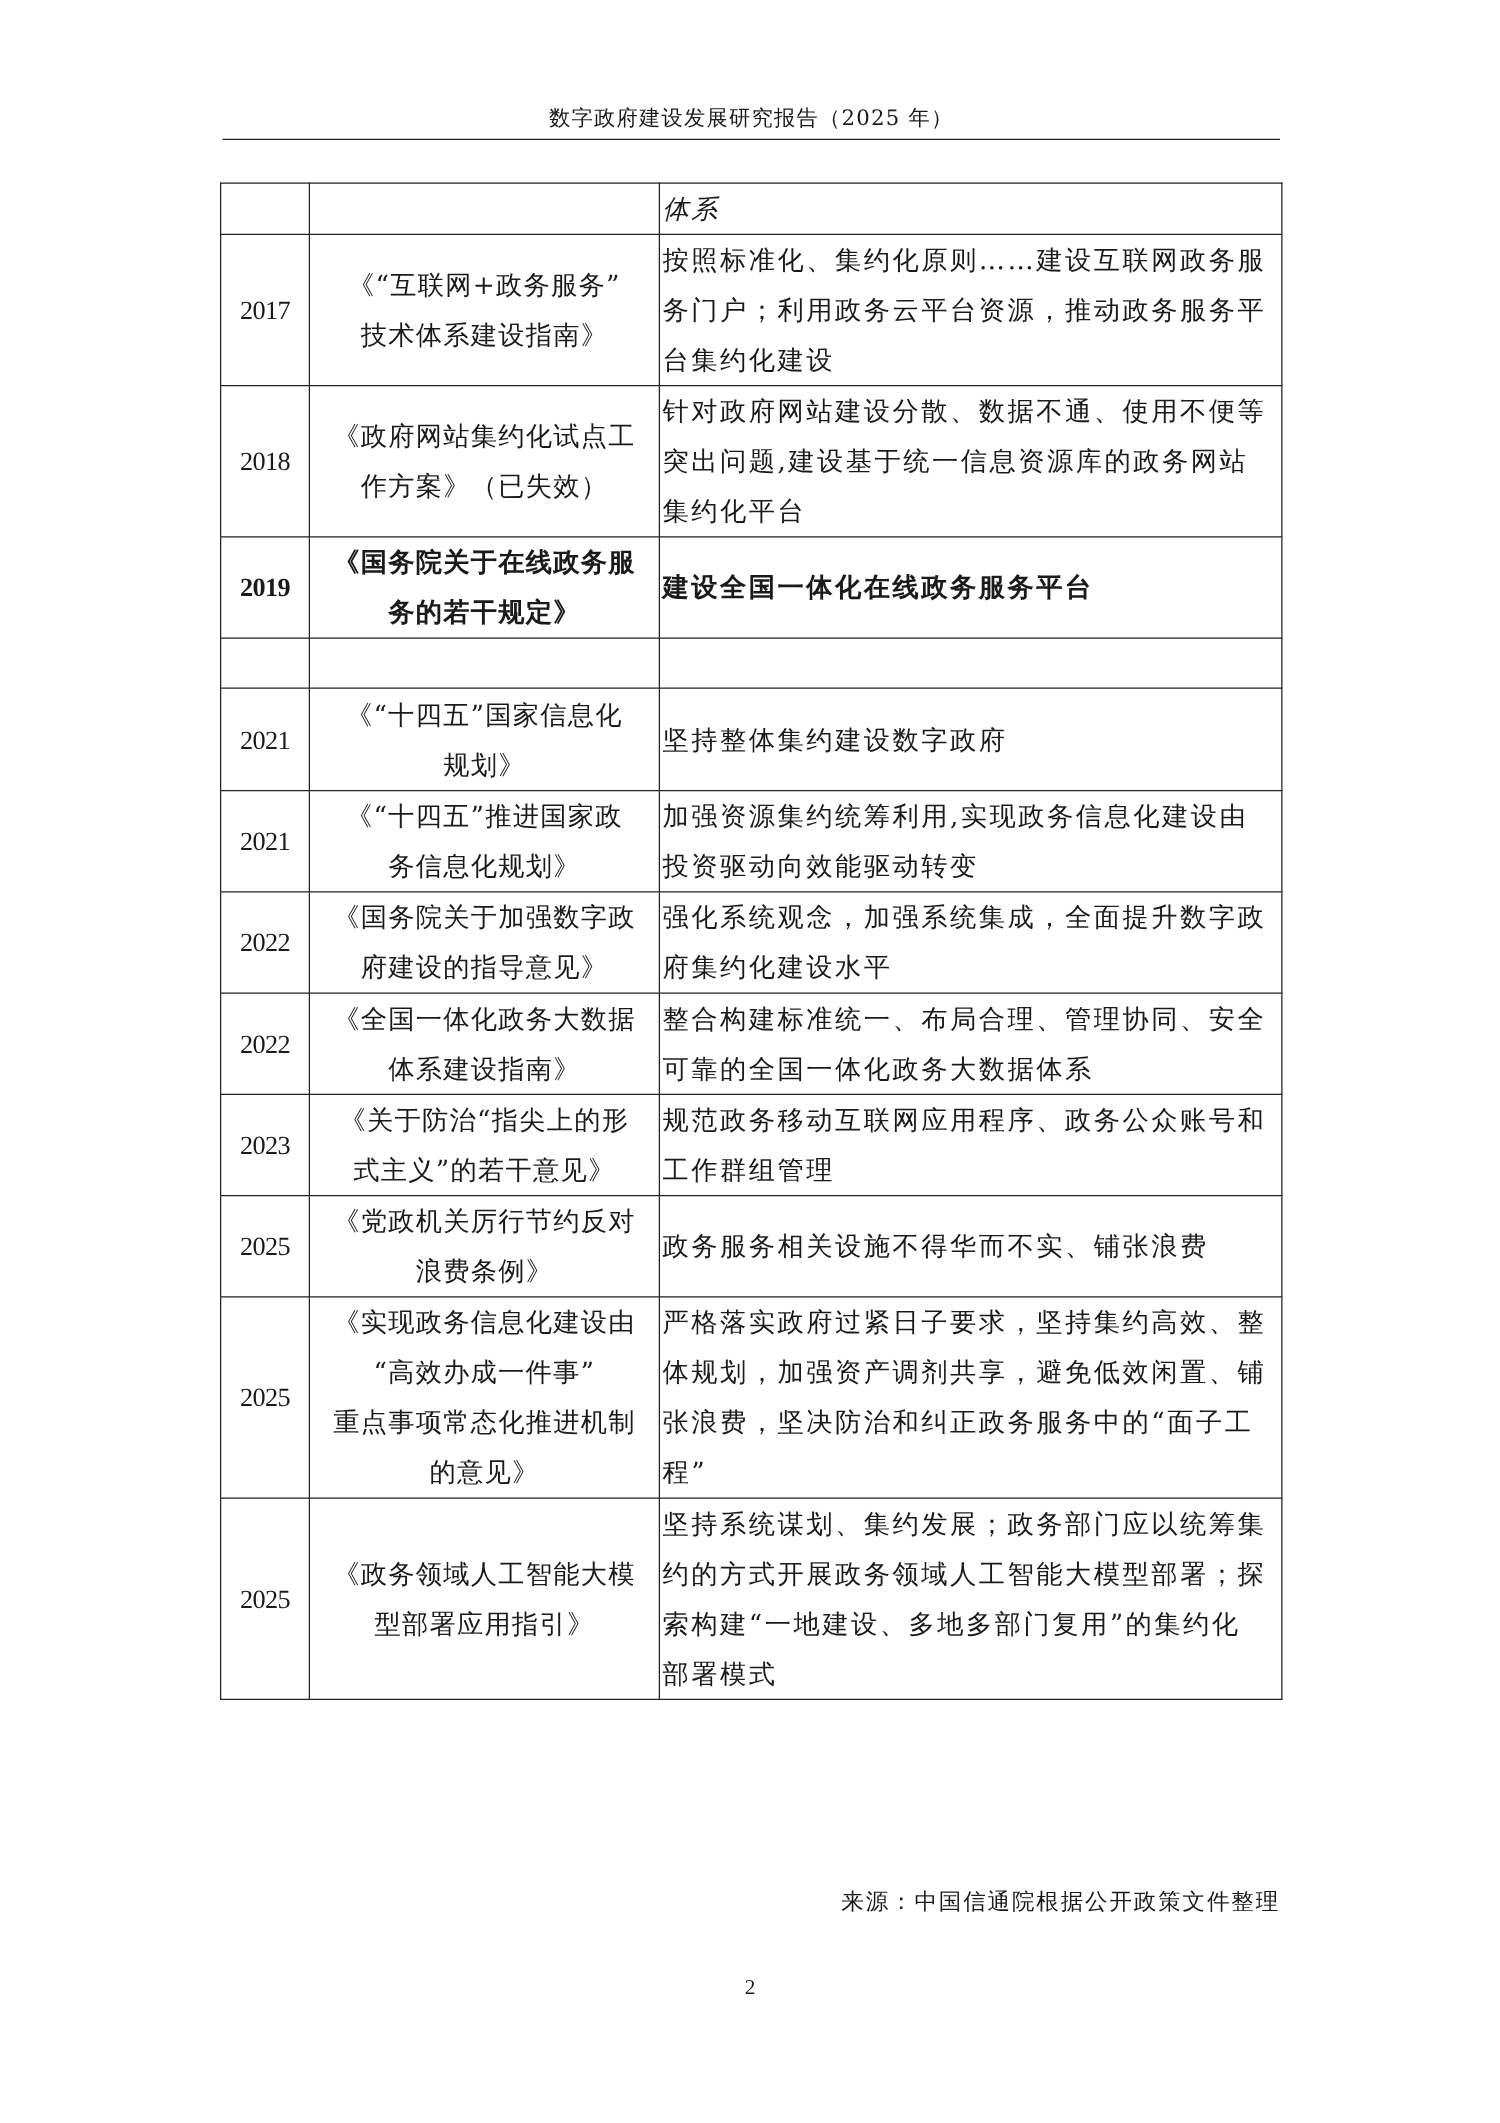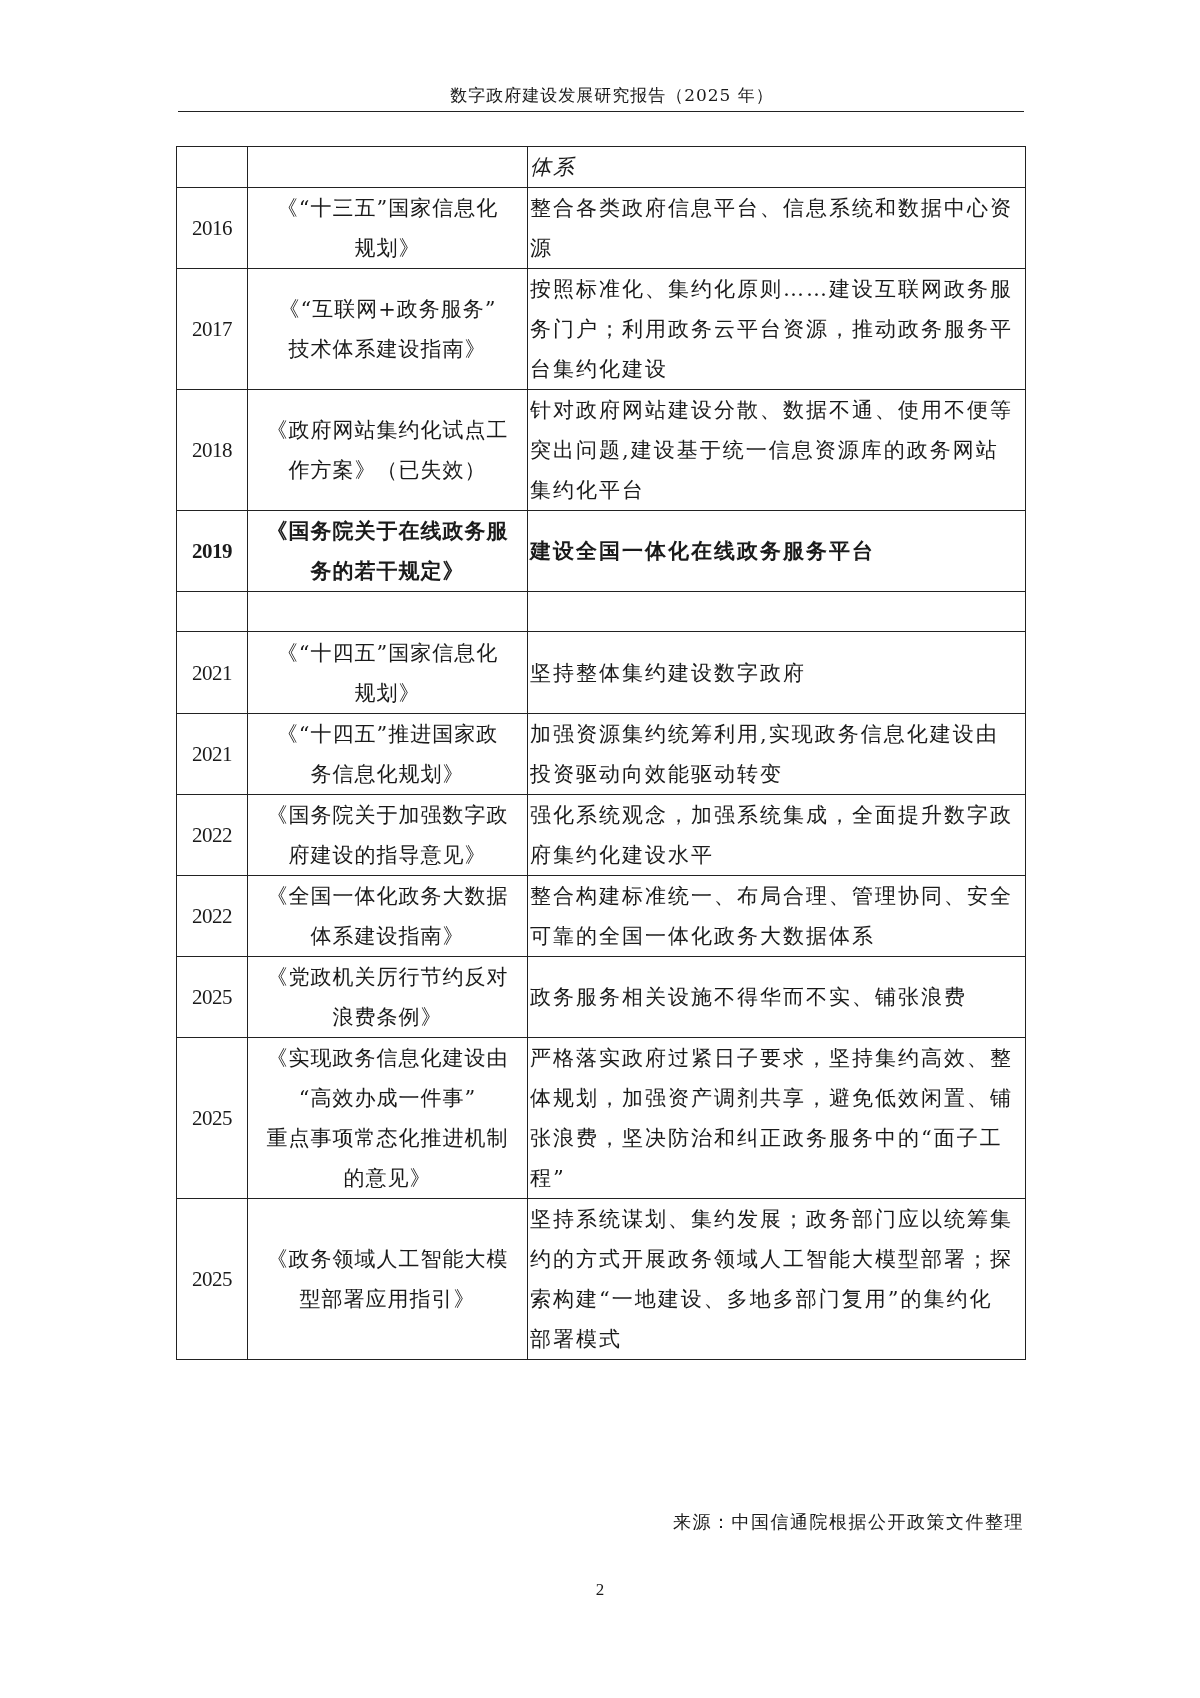--- a/index.html
+++ b/index.html
@@ -1,21 +1,21 @@
 <!DOCTYPE html>
 <html><head>
 <meta charset="utf-8">
 <style>
   html, body { margin: 0; padding: 0; background: #ffffff; }
   body {
     width: 1200px; height: 1698px; position: relative; overflow: hidden;
     font-family: "DejaVu Serif", "Liberation Serif", serif; color: #1a1a1a;
   }
   .running-header {
-    position: absolute; left: 189px; top: 84px; width: 846px;
+    position: absolute; left: 178px; top: 84px; width: 846px;
     text-align: center; font-size: 17px; letter-spacing: 1px; line-height: 22px;
   }
   .header-rule {
     position: absolute; left: 178px; top: 111px; width: 846px; height: 0;
     border-top: 1.5px solid #222;
   }
   table.policy-table {
     position: absolute; left: 176px; top: 146px; width: 849px;
     border-collapse: collapse; table-layout: fixed;
   }
@@ -57,31 +57,20 @@
   <tbody id="policy-tbody">
       <tr style="height: 41px; font-style: italic;">
         <td class="year"></td>
         <td class="doc">
           <span class="line"></span>
         </td>
         <td class="desc">
           <span class="line">体系</span>
         </td>
       </tr>
-      <tr style="height: 79px;">
-        <td class="year">2016</td>
-        <td class="doc">
-          <span class="line">《“十三五”国家信息化</span>
-          <span class="line">规划》</span>
-        </td>
-        <td class="desc">
-          <span class="line">整合各类政府信息平台、信息系统和数据中心资</span>
-          <span class="line">源</span>
-        </td>
-      </tr>
       <tr style="height: 120px;">
         <td class="year">2017</td>
         <td class="doc">
           <span class="line">《“互联网+政务服务”</span>
           <span class="line">技术体系建设指南》</span>
         </td>
         <td class="desc">
           <span class="line">按照标准化、集约化原则……建设互联网政务服</span>
           <span class="line">务门户；利用政务云平台资源，推动政务服务平</span>
           <span class="line">台集约化建设</span>
@@ -152,20 +141,31 @@
       </tr>
       <tr style="height: 80px;">
         <td class="year">2022</td>
         <td class="doc">
           <span class="line">《全国一体化政务大数据</span>
           <span class="line">体系建设指南》</span>
         </td>
         <td class="desc">
           <span class="line">整合构建标准统一、布局合理、管理协同、安全</span>
           <span class="line">可靠的全国一体化政务大数据体系</span>
+        </td>
+      </tr>
+      <tr style="height: 80px;">
+        <td class="year">2023</td>
+        <td class="doc">
+          <span class="line">《关于防治“指尖上的形</span>
+          <span class="line">式主义”的若干意见》</span>
+        </td>
+        <td class="desc">
+          <span class="line">规范政务移动互联网应用程序、政务公众账号和</span>
+          <span class="line">工作群组管理</span>
         </td>
       </tr>
       <tr style="height: 74px;">
         <td class="year">2025</td>
         <td class="doc">
           <span class="line">《党政机关厉行节约反对</span>
           <span class="line">浪费条例》</span>
         </td>
         <td class="desc">
           <span class="line">政务服务相关设施不得华而不实、铺张浪费</span>

